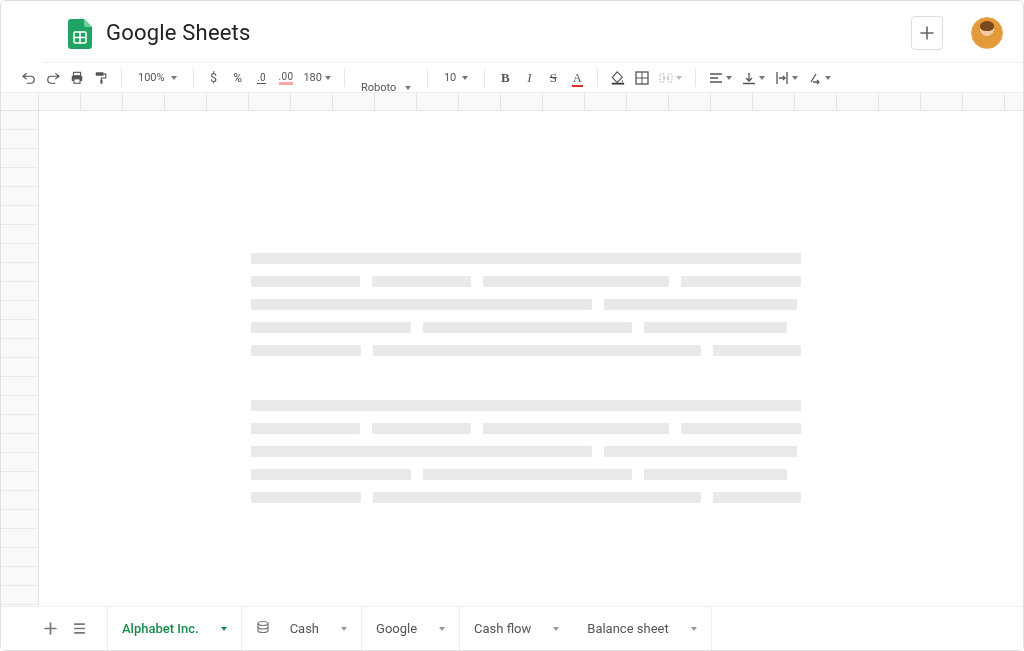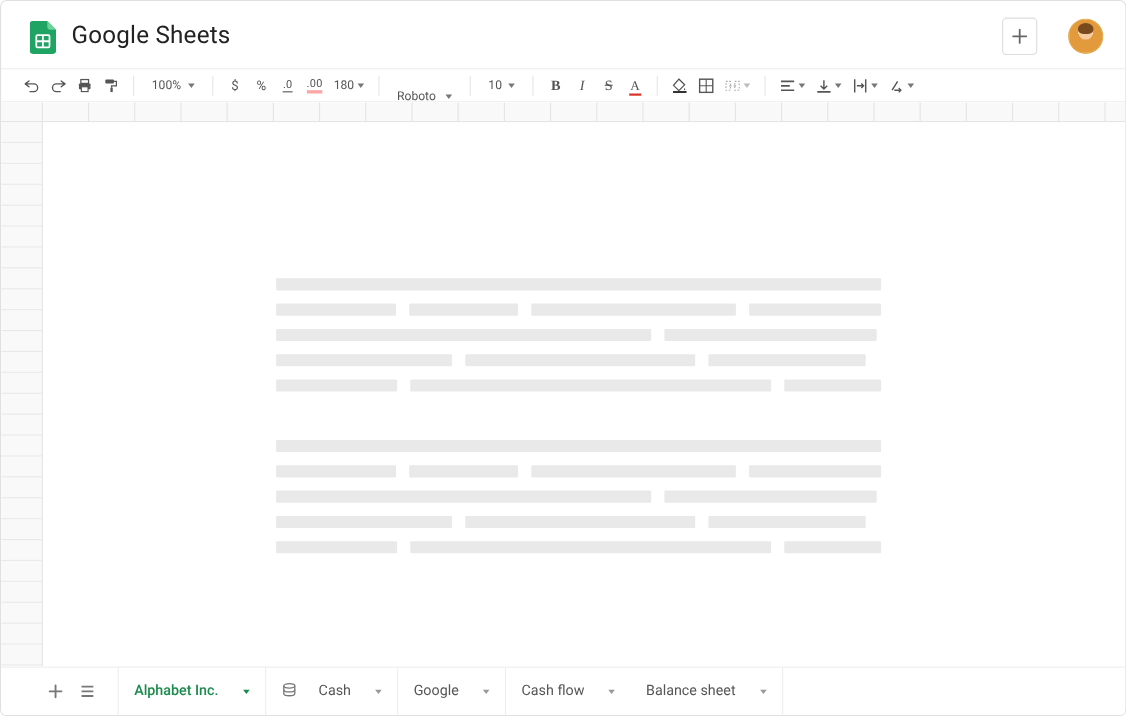--- a/index.html
+++ b/index.html
@@ -14,20 +14,21 @@
     border-radius: 6px;
   }
 
   
   .header {
     display: flex;
     align-items: center;
     padding: 12px 20px 10px 26px;
     border-bottom: 1px solid #eee;
     height: 62px;
+    margin-left: 41px;
   }
   .sheets-logo {
     width: 24px; height: 30px;
     margin-right: 14px;
     margin-top: 2px;
   }
   .app-title {
     font-size: 22px;
     color: #222;
     font-weight: 400;

